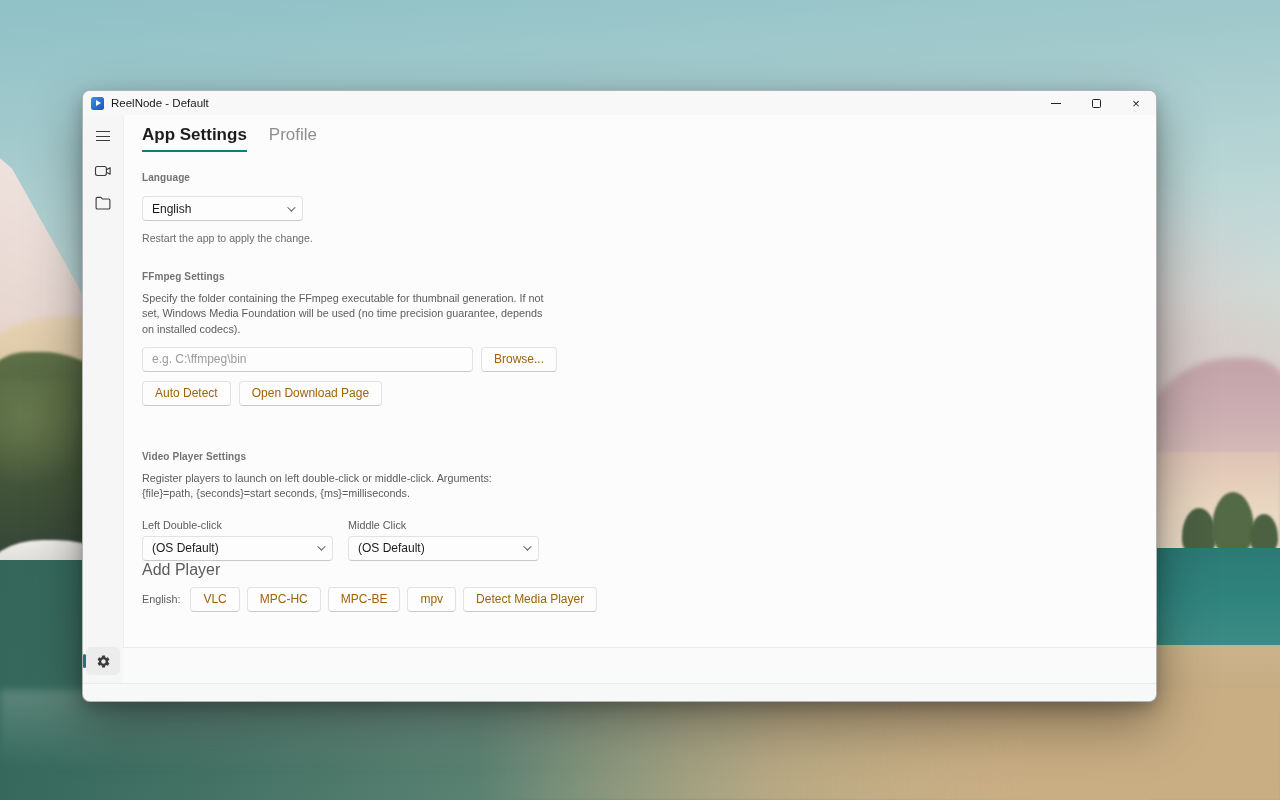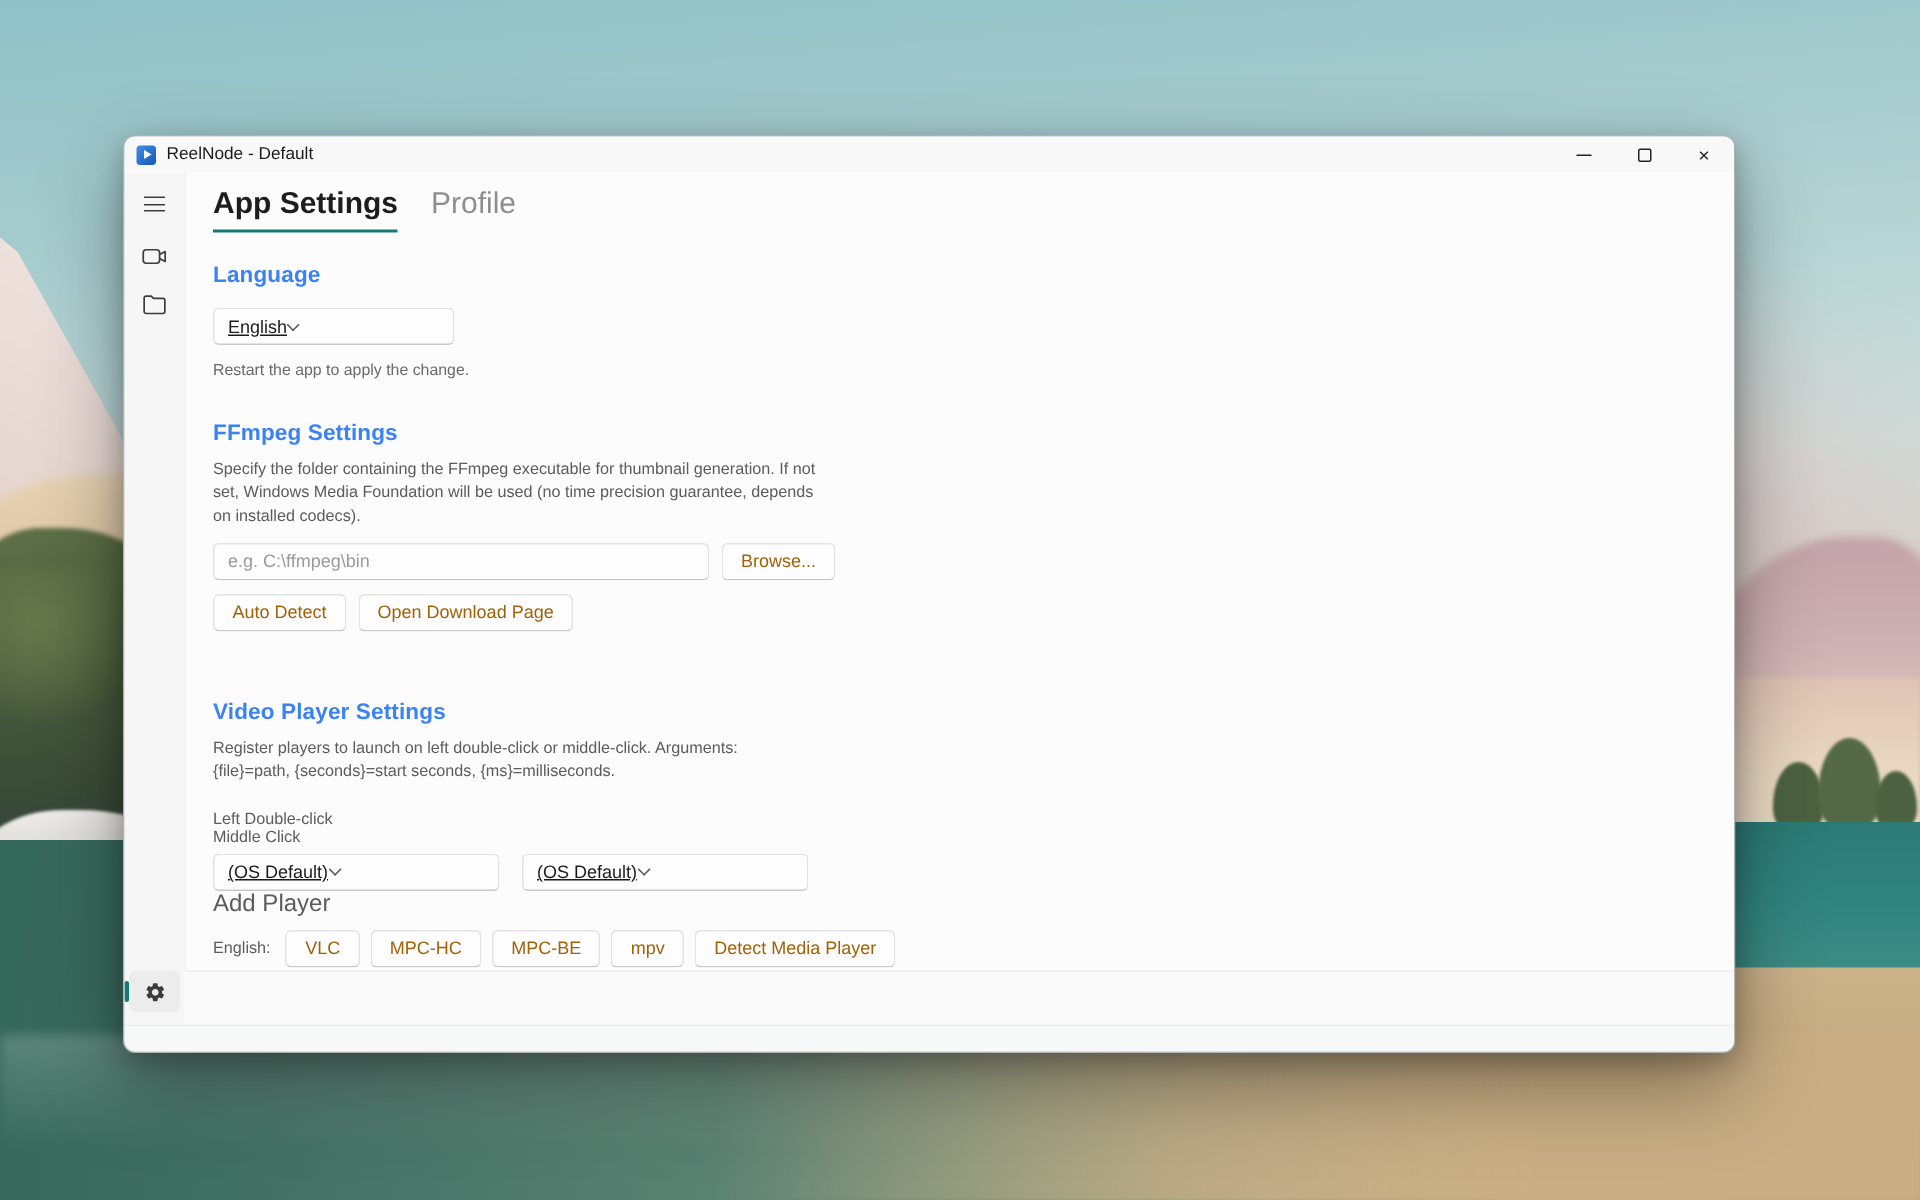--- a/index.html
+++ b/index.html
@@ -71,47 +71,47 @@
   .hamburger i { display:block; width:14px; height:0; border-top:1.4px solid #3c3c3c; }
   .side-spacer { flex:1 1 auto; }
   .gear-item { position:relative; width:34px; height:28px; margin-bottom:8px; background:#ececec;
     border-radius:5px; display:flex; align-items:center; justify-content:center; }
   .gear-pill { position:absolute; left:-3px; top:7px; width:3px; height:14px; border-radius:2px; background:#137a7a; }
 
   .content { position:absolute; left:40px; top:24px; right:0; bottom:54px; background:#fcfcfc;
     padding:10px 0 0 18px; overflow:hidden; border-left:1px solid #efefef; }
 
   .tabs { display:flex; gap:22px; align-items:flex-end; }
-  .tab { font-size:20px; padding-bottom:5px; border-bottom:2.5px solid transparent; }
+  .tab { font-size:17px; padding-bottom:5px; border-bottom:2.5px solid transparent; }
   .tab.active { color:#1d1d1d; font-weight:700; border-bottom-color:#137a7a; }
   .tab.inactive { color:#8e8e8e; font-weight:400; }
 
-  h2.sec { font-size:15px; font-weight:700; color:#3b82f6; letter-spacing:.1px; }
+  h2.sec { font-size:10px; font-weight:700; color:#737373; letter-spacing:.1px; }
   .h-lang { margin-top:20px; }
   .h-ffmpeg { margin-top:27px; }
   .h-player { margin-top:45px; font-size:16px; }
   .desc { margin-top:9px; font-size:10.8px; line-height:1.42; color:#5c5c5c; max-width:402px; }
   .hint { margin-top:11px; font-size:10.6px; color:#6b6b6b; }
 
   .ctl { background:#fdfdfd; border:1px solid #e2e2e2; border-bottom-color:#c9c9c9;
     border-radius:4px; height:25px; font-size:12px; color:#1b1b1b; }
-  .dropdown { display:flex; align-items:center; justify-content:flex-start; padding:0 9px;text-decoration:underline; }
+  .dropdown { display:flex; align-items:center; justify-content:space-between; padding:0 9px; }
   .chev { width:6px; height:6px; border-right:1.3px solid #5a5a5a; border-bottom:1.3px solid #5a5a5a;
     transform:rotate(45deg) translateY(-2px); flex:0 0 auto; }
   .dd-lang { width:161px; margin-top:13px; }
 
   .ffrow { margin-top:10px; display:flex; gap:8px; align-items:center; }
   .path-input { width:331px; padding:0 9px; outline:none; }
   .path-input::placeholder { color:#9b9b9b; }
   .btn { display:inline-flex; align-items:center; justify-content:center; padding:0 12px;
     font-size:12px; color:#a16207; background:#fdfdfd; border:1px solid #e2e2e2;
     border-bottom-color:#c9c9c9; border-radius:4px; height:25px; white-space:nowrap; }
   .btnrow { margin-top:9px; display:flex; gap:8px; }
 
-  .dd-labels { margin-top:17px; display:flex;flex-direction:column; }
+  .dd-labels { margin-top:17px; display:flex; }
   .dd-label { font-size:10.8px; color:#5c5c5c; width:206px; }
   .ddrow { margin-top:5px; display:flex; gap:15px; }
   .dd-player { width:191px; }
 
   .addplayer-label { font-size:16px; color:#5c5c5c; }
   .presetrow { margin-top:8px; display:flex; gap:7px; align-items:center; }
   .preset-cap { font-size:10.8px; color:#5c5c5c; margin-right:3px; }
 
   .footer { position:absolute; left:40px; right:0; bottom:18px; height:36px; background:#fafafa;
     border-top:1px solid #ebebeb; }

